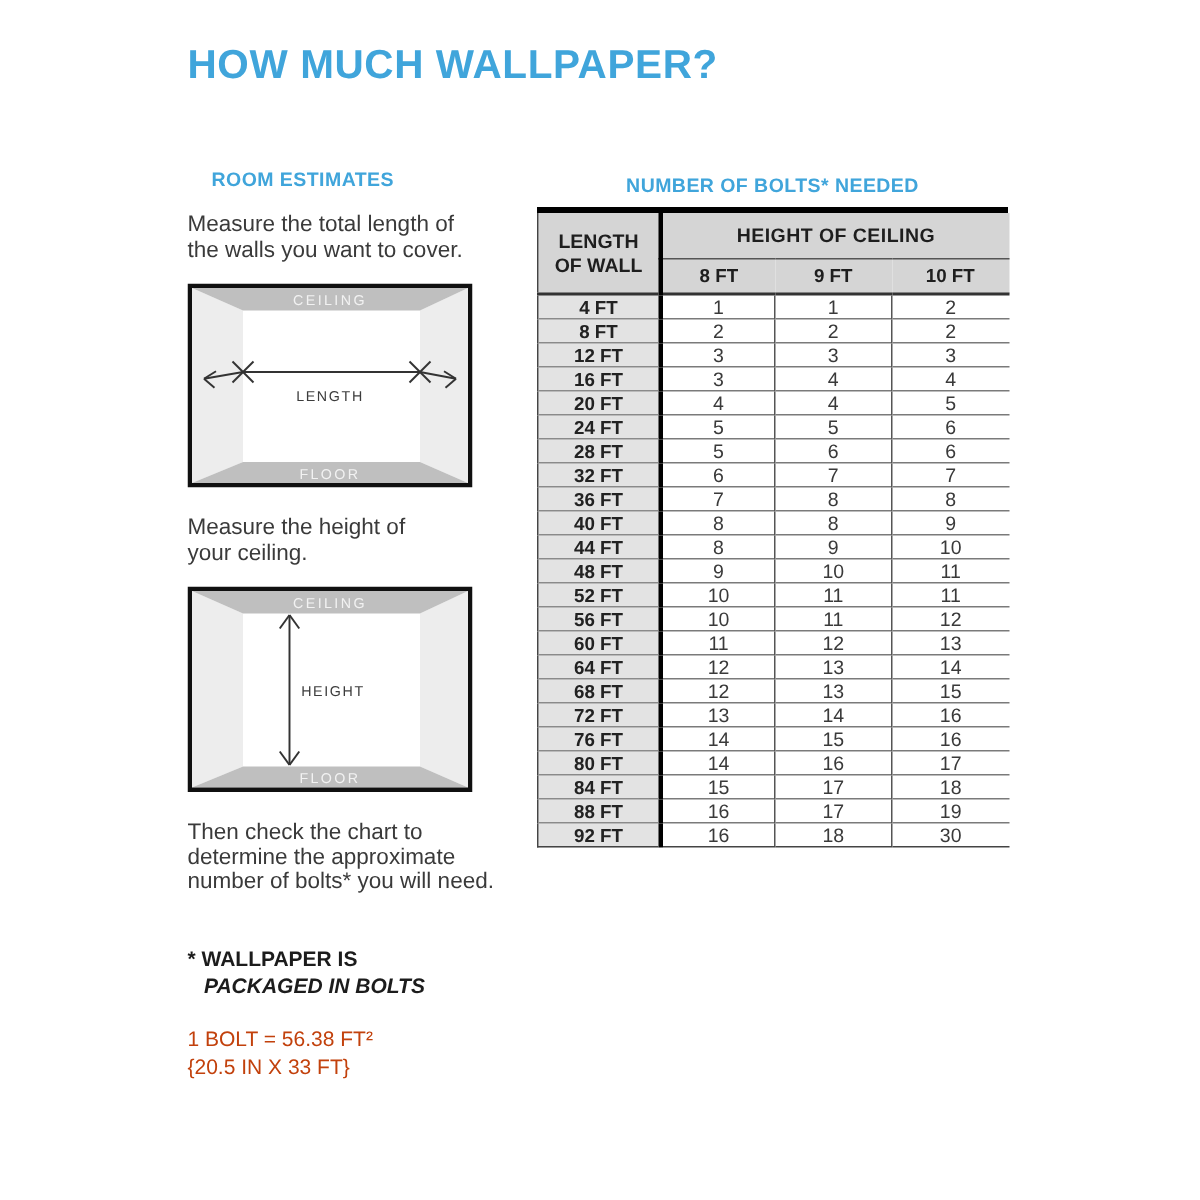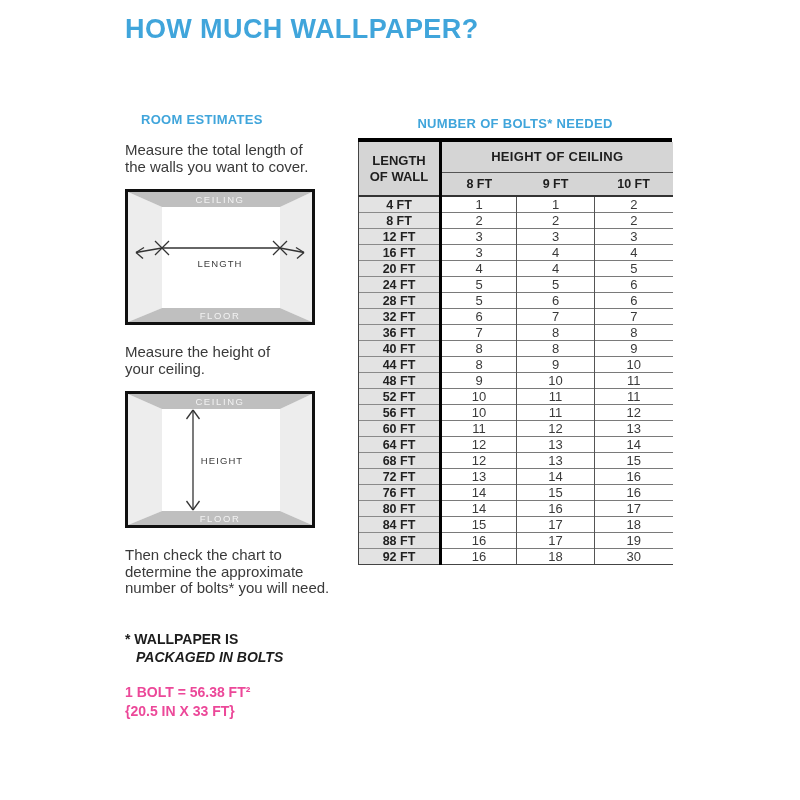--- a/index.html
+++ b/index.html
@@ -1,40 +1,40 @@
 <!DOCTYPE html>
 <html><head>
 <meta charset="utf-8">
 <style>
   * { margin:0; padding:0; box-sizing:border-box; }
   html,body { background:#ffffff; }
   body { font-family:"Liberation Sans","DejaVu Sans",sans-serif; }
   .page { position:relative; width:800px; height:800px; background:#ffffff; overflow:hidden; }
 
   .page-title {
-    position:absolute; left:125px; top:14px;
+    position:absolute; left:125px; top:28px;
     font-size:27px; font-weight:700; color:#40A5DB; letter-spacing:0.4px;
   }
 
   
   .left-col { position:absolute; left:125px; top:112px; width:245px; }
   .section-heading {
     font-size:13px; font-weight:700; color:#40A5DB; letter-spacing:0.3px;
     margin-bottom:15px;
     padding-left:16px;
   }
   .para {
     font-size:15px; line-height:16.5px; color:#3a3a3a; white-space:pre-line;
     margin-bottom:14px;
   }
   .diagram { display:block; margin-bottom:19px; }
   .para-last { margin-bottom:33px; }
   .footnote { font-size:14px; font-weight:700; color:#1c1c1c; line-height:18px; margin-bottom:17px; }
   .footnote .indent { padding-left:11px;font-style:italic; }
-  .boltnote { font-size:14px; font-weight:700; color:#ec4899; line-height:19px; }
+  .boltnote { font-size:14px; font-weight:400; color:#c2410c; line-height:19px; }
 
   
   .table-title {
     position:absolute; left:358px; top:116px; width:314px; text-align:center;
     font-size:13px; font-weight:700; color:#40A5DB; letter-spacing:0.3px;
   }
   .table-wrap { position:absolute; left:358px; top:138px; width:314px; border-top:4px solid #000; }
   table { border-collapse:collapse; table-layout:fixed; width:314px; }
   col.c1 { width:82px; } col.c2 { width:76px; } col.c3 { width:78px; } col.c4 { width:78px; }
 

